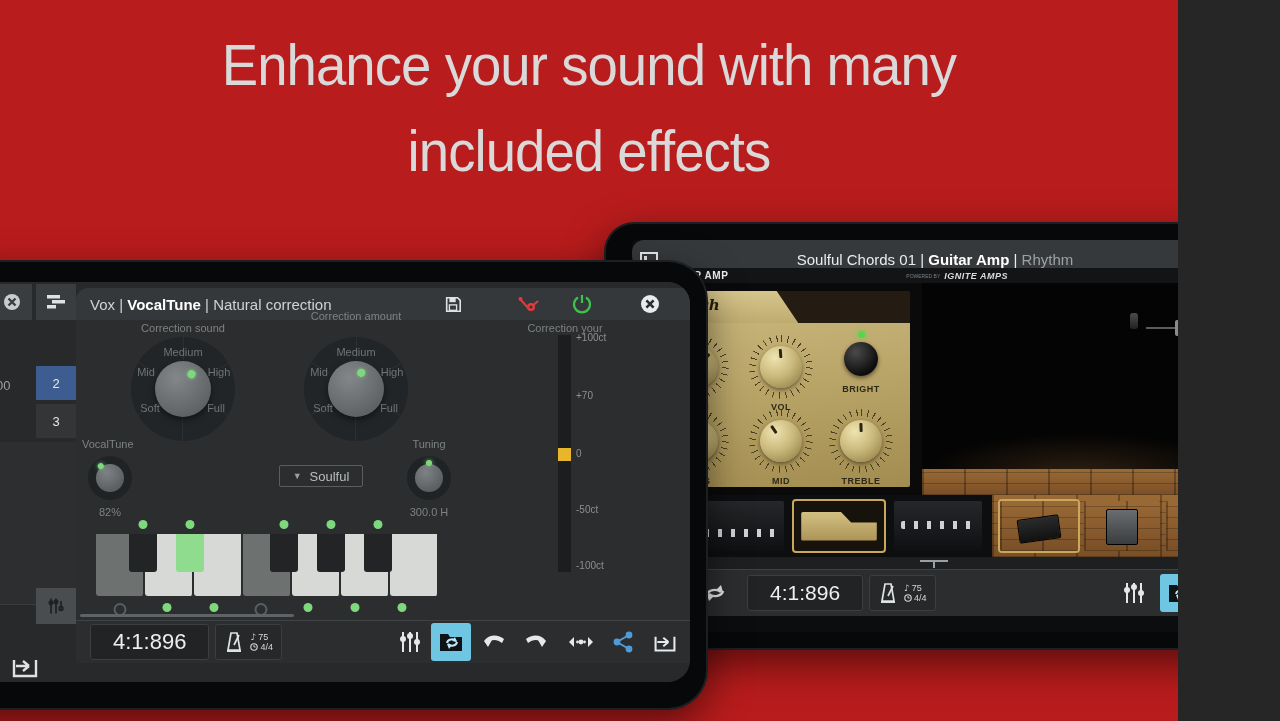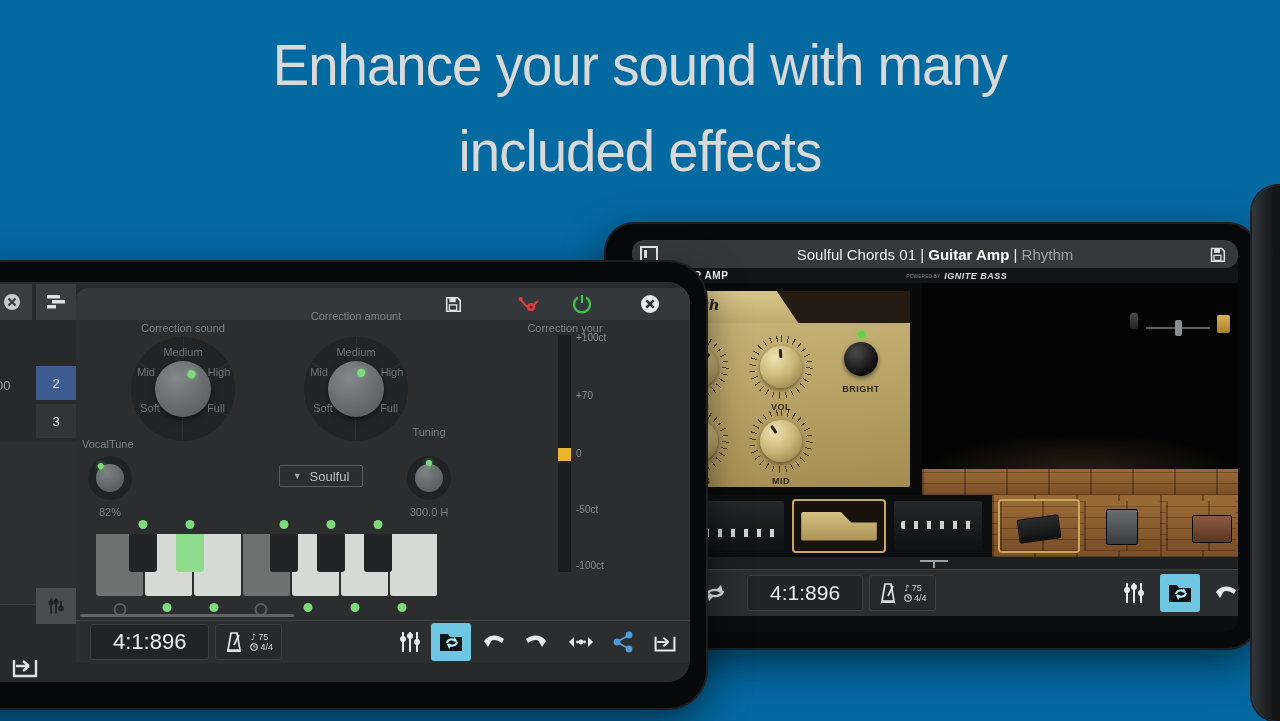--- a/index.html
+++ b/index.html
@@ -1,16 +1,16 @@
 <!DOCTYPE html>
 <html><head>
 <meta charset="utf-8">
 <style>
   html,body{margin:0;padding:0;background:#262626;}
-  .stage{position:relative;width:1280px;height:721px;background:#0369a1;overflow:hidden;
+  .stage{position:relative;width:1178px;height:721px;background:#b91c1c;overflow:hidden;
          font-family:"Liberation Sans",sans-serif;-webkit-font-smoothing:antialiased;}
 
   
   .headline{position:absolute;top:22px;left:0;width:100%;text-align:center;color:#d9d9d9;
             font-size:58px;line-height:1.48;font-weight:400;letter-spacing:-1px;transform:scaleX(.94);}
 
   
   .phone{position:absolute;background:#07080a;box-shadow:0 0 0 2px #1d1f22,0 14px 40px rgba(0,0,0,.55);}
   .phone-r{left:606px;top:224px;width:650px;height:424px;border-radius:28px;z-index:2;}
   .phone-l{left:-62px;top:262px;width:768px;height:446px;border-radius:38px;z-index:5;}
@@ -22,21 +22,21 @@
   .screen-r{left:26px;top:16px;width:606px;height:392px;border-radius:4px 14px 14px 4px;background:#0c0d0e;}
   .screen-l{left:16px;top:20px;width:736px;height:400px;border-radius:4px 22px 22px 4px;background:#28292b;}
 
   
   .abs{position:absolute;}
   .ctr{transform:translate(-50%,-50%);}
   svg{display:block;}
 
   
   .r-header{position:absolute;left:0;top:0;width:100%;height:28px;background:#36393b;
-            display:flex;align-items:center;border-radius:12px;}
+            display:flex;align-items:flex-end;border-radius:12px;}
   .r-title{position:absolute;left:0;width:100%;text-align:center;font-size:15px;color:#e9ebec;}
   .r-title .bold{font-weight:bold;color:#ffffff;}
   .r-title .dim{color:#9ba1a4;}
   .r-brand{position:absolute;left:0;top:28px;width:100%;height:15px;background:#131415;
            display:flex;align-items:center;font-size:8px;color:#c9ccce;}
   .brand-prefix{color:#8b9093;font-size:6px;margin:0 3px 0 6px;}
   .brand-name{font-weight:bold;color:#eef0f1;font-size:10px;letter-spacing:.5px;}
   .powered{margin-left:178px;color:#7d8285;font-size:5px;}
   .powered-name{font-style:italic;font-weight:bold;color:#d9dcde;font-size:9px;letter-spacing:.5px;margin-left:4px;}
 
@@ -186,21 +186,21 @@
               <rect x="6" y="3" width="7" height="5" fill="#dfe2e4"></rect>
               <rect x="6" y="11" width="8" height="6" fill="none" stroke="#dfe2e4" stroke-width="1.5"></rect>
             </svg>
         </div>
       </div>
 
       <div class="r-brand">
         <span class="brand-prefix">n-Track</span>
         <span class="brand-name">GUITAR AMP</span>
         <span class="powered">POWERED BY</span>
-        <span class="powered-name">IGNITE BASS</span>
+        <span class="powered-name">IGNITE AMPS</span>
       </div>
 
       <div class="amp-panel">
         <div class="amp-face">
           <div class="amp-band">
             <div class="amp-tab"></div>
             <div class="amp-model">Crunch</div>
           </div>
 
           <div class="gknob-cell" style="left:8px;top:44px;">
@@ -241,20 +241,30 @@
           </div>
           <div class="gknob-cell" style="left:92px;top:118px;">
             <div class="gknob">
                 <div class="gticks"></div>
               <div class="gface"></div>
               <div class="garm" style="transform:rotate(-34deg);">
                   <div class="gptr"></div>
                 </div>
               </div>
             <div class="glabel">MID</div>
+          </div>
+          <div class="gknob-cell" style="left:172px;top:118px;">
+            <div class="gknob">
+                <div class="gticks"></div>
+              <div class="gface"></div>
+              <div class="garm" style="transform:rotate(-2deg);">
+                  <div class="gptr"></div>
+                </div>
+              </div>
+            <div class="glabel">TREBLE</div>
           </div>
         </div>
       </div>
 
       <div class="cab-room">
         <div class="room-glow"></div>
         <div class="room-floor wood"></div>
 
         <div class="mic-dyn" style="right:100px;top:30px;"></div>
         <div class="micbar-line" style="right:28px;top:44px;width:64px;"></div>
@@ -394,20 +404,21 @@
           <svg width="30" height="28" viewBox="0 0 30 28">
               <path d="M4 8v16h22V8" fill="none" stroke="#dfe2e4" stroke-width="2.4"></path>
               <path d="M6 14h13M19 14l-6-5M19 14l-6 5" stroke="#dfe2e4" stroke-width="2.4" fill="none"></path>
             </svg>
         </div>
       </div>
 
       <div class="vt">
 
         <div class="vt-header">
+          <span style="margin-left:14px;"><span>Vox</span><span> | </span><span class="bold">VocalTune</span><span> | </span><span>Natural correction</span></span>
           <div class="abs" style="left:368px;top:7px;">
             <svg width="18" height="18" viewBox="0 0 20 20">
                 <path d="M3 3h12l3 3v12H3z" fill="none" stroke="#dfe2e4" stroke-width="1.8"></path>
                 <rect x="6" y="3" width="7" height="5" fill="#dfe2e4"></rect>
                 <rect x="6" y="11" width="8" height="6" fill="none" stroke="#dfe2e4" stroke-width="1.5"></rect>
               </svg>
           </div>
           <div class="abs" style="left:442px;top:7px;">
             <svg width="22" height="18" viewBox="0 0 22 18">
                 <path d="M2 4l9 10L20 6" fill="none" stroke="#e03a3f" stroke-width="2"></path>
@@ -474,21 +485,21 @@
               <div class="gdot"></div>
             </div>
         </div>
         <div class="val" style="left:34px;top:218px;">82%</div>
 
         <div class="dropdown" style="left:203px;top:177px;width:82px;height:20px;">
           <span class="ddcaret">▼</span>
           <span>Soulful</span>
         </div>
 
-        <div class="lbl ctr" style="left:353px;top:144px;">Tuning</div>
+        <div class="lbl ctr" style="left:353px;top:156px;">Tuning</div>
         <div class="sknob" style="left:331px;top:168px;">
           <div class="knob-core"></div>
           <div class="dot-arm" style="transform:rotate(0deg);">
               <div class="gdot"></div>
             </div>
         </div>
         <div class="val" style="left:353px;top:218px;">300.0 H</div>
 
         <div class="pdot" style="left:67px;top:232px;"></div>
         <div class="pdot" style="left:114px;top:232px;"></div>

